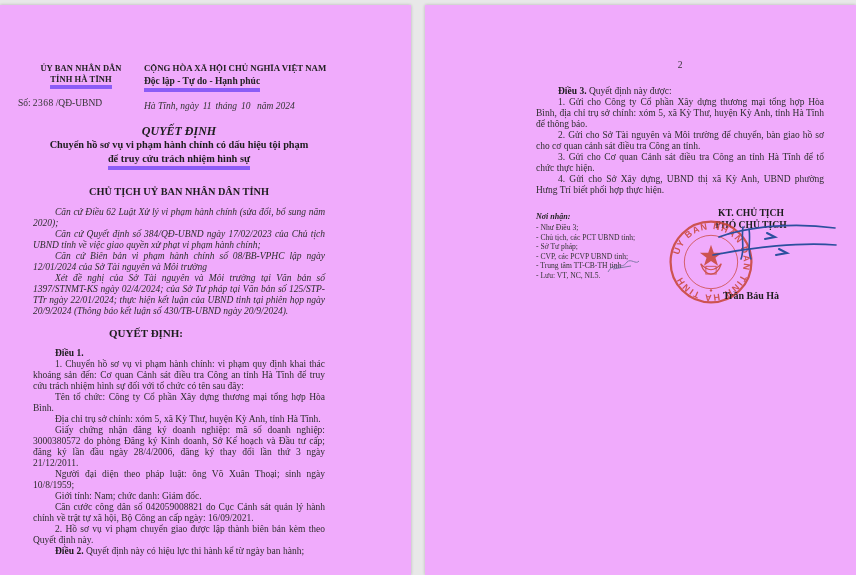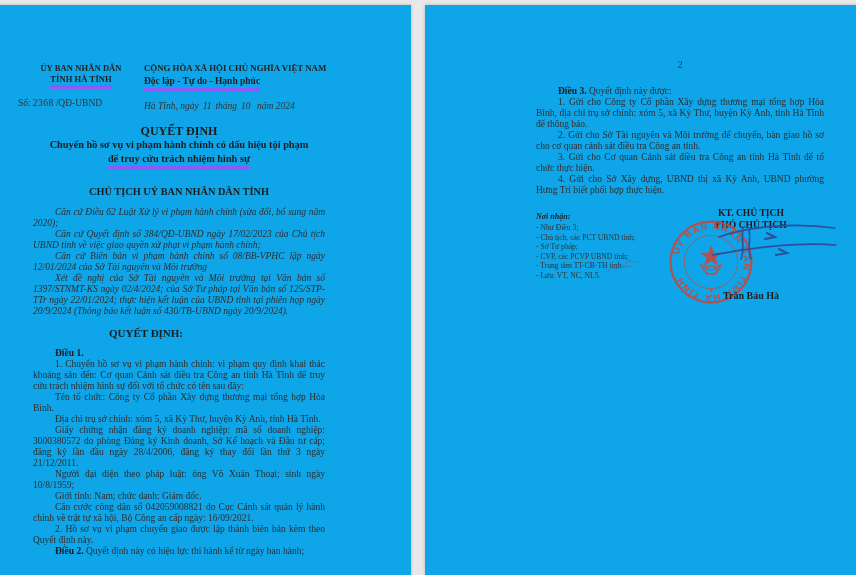--- a/index.html
+++ b/index.html
@@ -4,42 +4,42 @@
 <style>
   html,body{margin:0;padding:0;}
   body{
     width:856px;height:575px;overflow:hidden;
     background:#e8e8e8;
     font-family:"Liberation Serif","DejaVu Serif",serif;
     color:#333;
     position:relative;
   }
   .page{
-    position:absolute;top:5px;height:570px;background:#0ea5e9;
+    position:absolute;top:5px;height:570px;background:#f0abfc;
     box-shadow:0 0 3px rgba(0,0,0,.22);
   }
   .p1{left:0;width:411px;padding-top:58px;box-sizing:border-box;}
   .p2{left:425px;width:431px;padding-top:55px;box-sizing:border-box;position:absolute;}
   
   .hdr{display:flex;margin-left:18px;}
   .hdr-l{width:126px;text-align:center;}
   .hdr-r{width:196px;text-align:left;}
   .org{font-weight:bold;font-size:8.5px;line-height:10.5px;color:#222;letter-spacing:.1px;}
   .ul-span{display:inline-block;border-bottom:4px solid #8b5cf6;padding-bottom:1px;}
   .so{margin-top:9px;font-size:9.5px;text-align:left;color:#333;}
   .so .num{letter-spacing:.5px;padding:0 2px;}
   .national{font-weight:bold;font-size:8.8px;line-height:11px;color:#222;}
   .doclap{font-weight:bold;font-size:9.5px;line-height:12px;color:#222;margin-top:1px;}
   .date{margin-top:9px;font-style:italic;font-size:9.5px;color:#333;}
   .date .num{padding:0 4px;}
   
   .col{margin-left:33px;width:292px;}
   .col2{margin-left:111px;width:288px;}
   .ctr{text-align:center;}
-  .title{margin-top:13px;font-weight:bold;font-size:12px;color:#1d1d1d;}
+  .title{margin-top:13px;font-weight:bold;font-size:12px;color:#1d1d1d;font-style:italic;}
   .sub1{font-weight:bold;font-size:10.3px;line-height:12.5px;color:#1d1d1d;}
   .sub2{font-weight:bold;font-size:10.3px;line-height:13px;color:#1d1d1d;}
   .authority{margin-top:16px;font-weight:bold;font-size:10.3px;color:#1d1d1d;}
   .jp{margin:0;font-size:9.5px;line-height:11px;text-align:justify;text-indent:22px;color:#2e2e2e;}
   .it{font-style:italic;}
   .pre-first{margin-top:10px;}
   .dec-head{margin:10px 0 9px;font-weight:bold;font-size:11px;color:#1d1d1d;}
   .jp b{color:#1b1b1b;}
   
   .pageno{font-size:9.5px;color:#333;}

